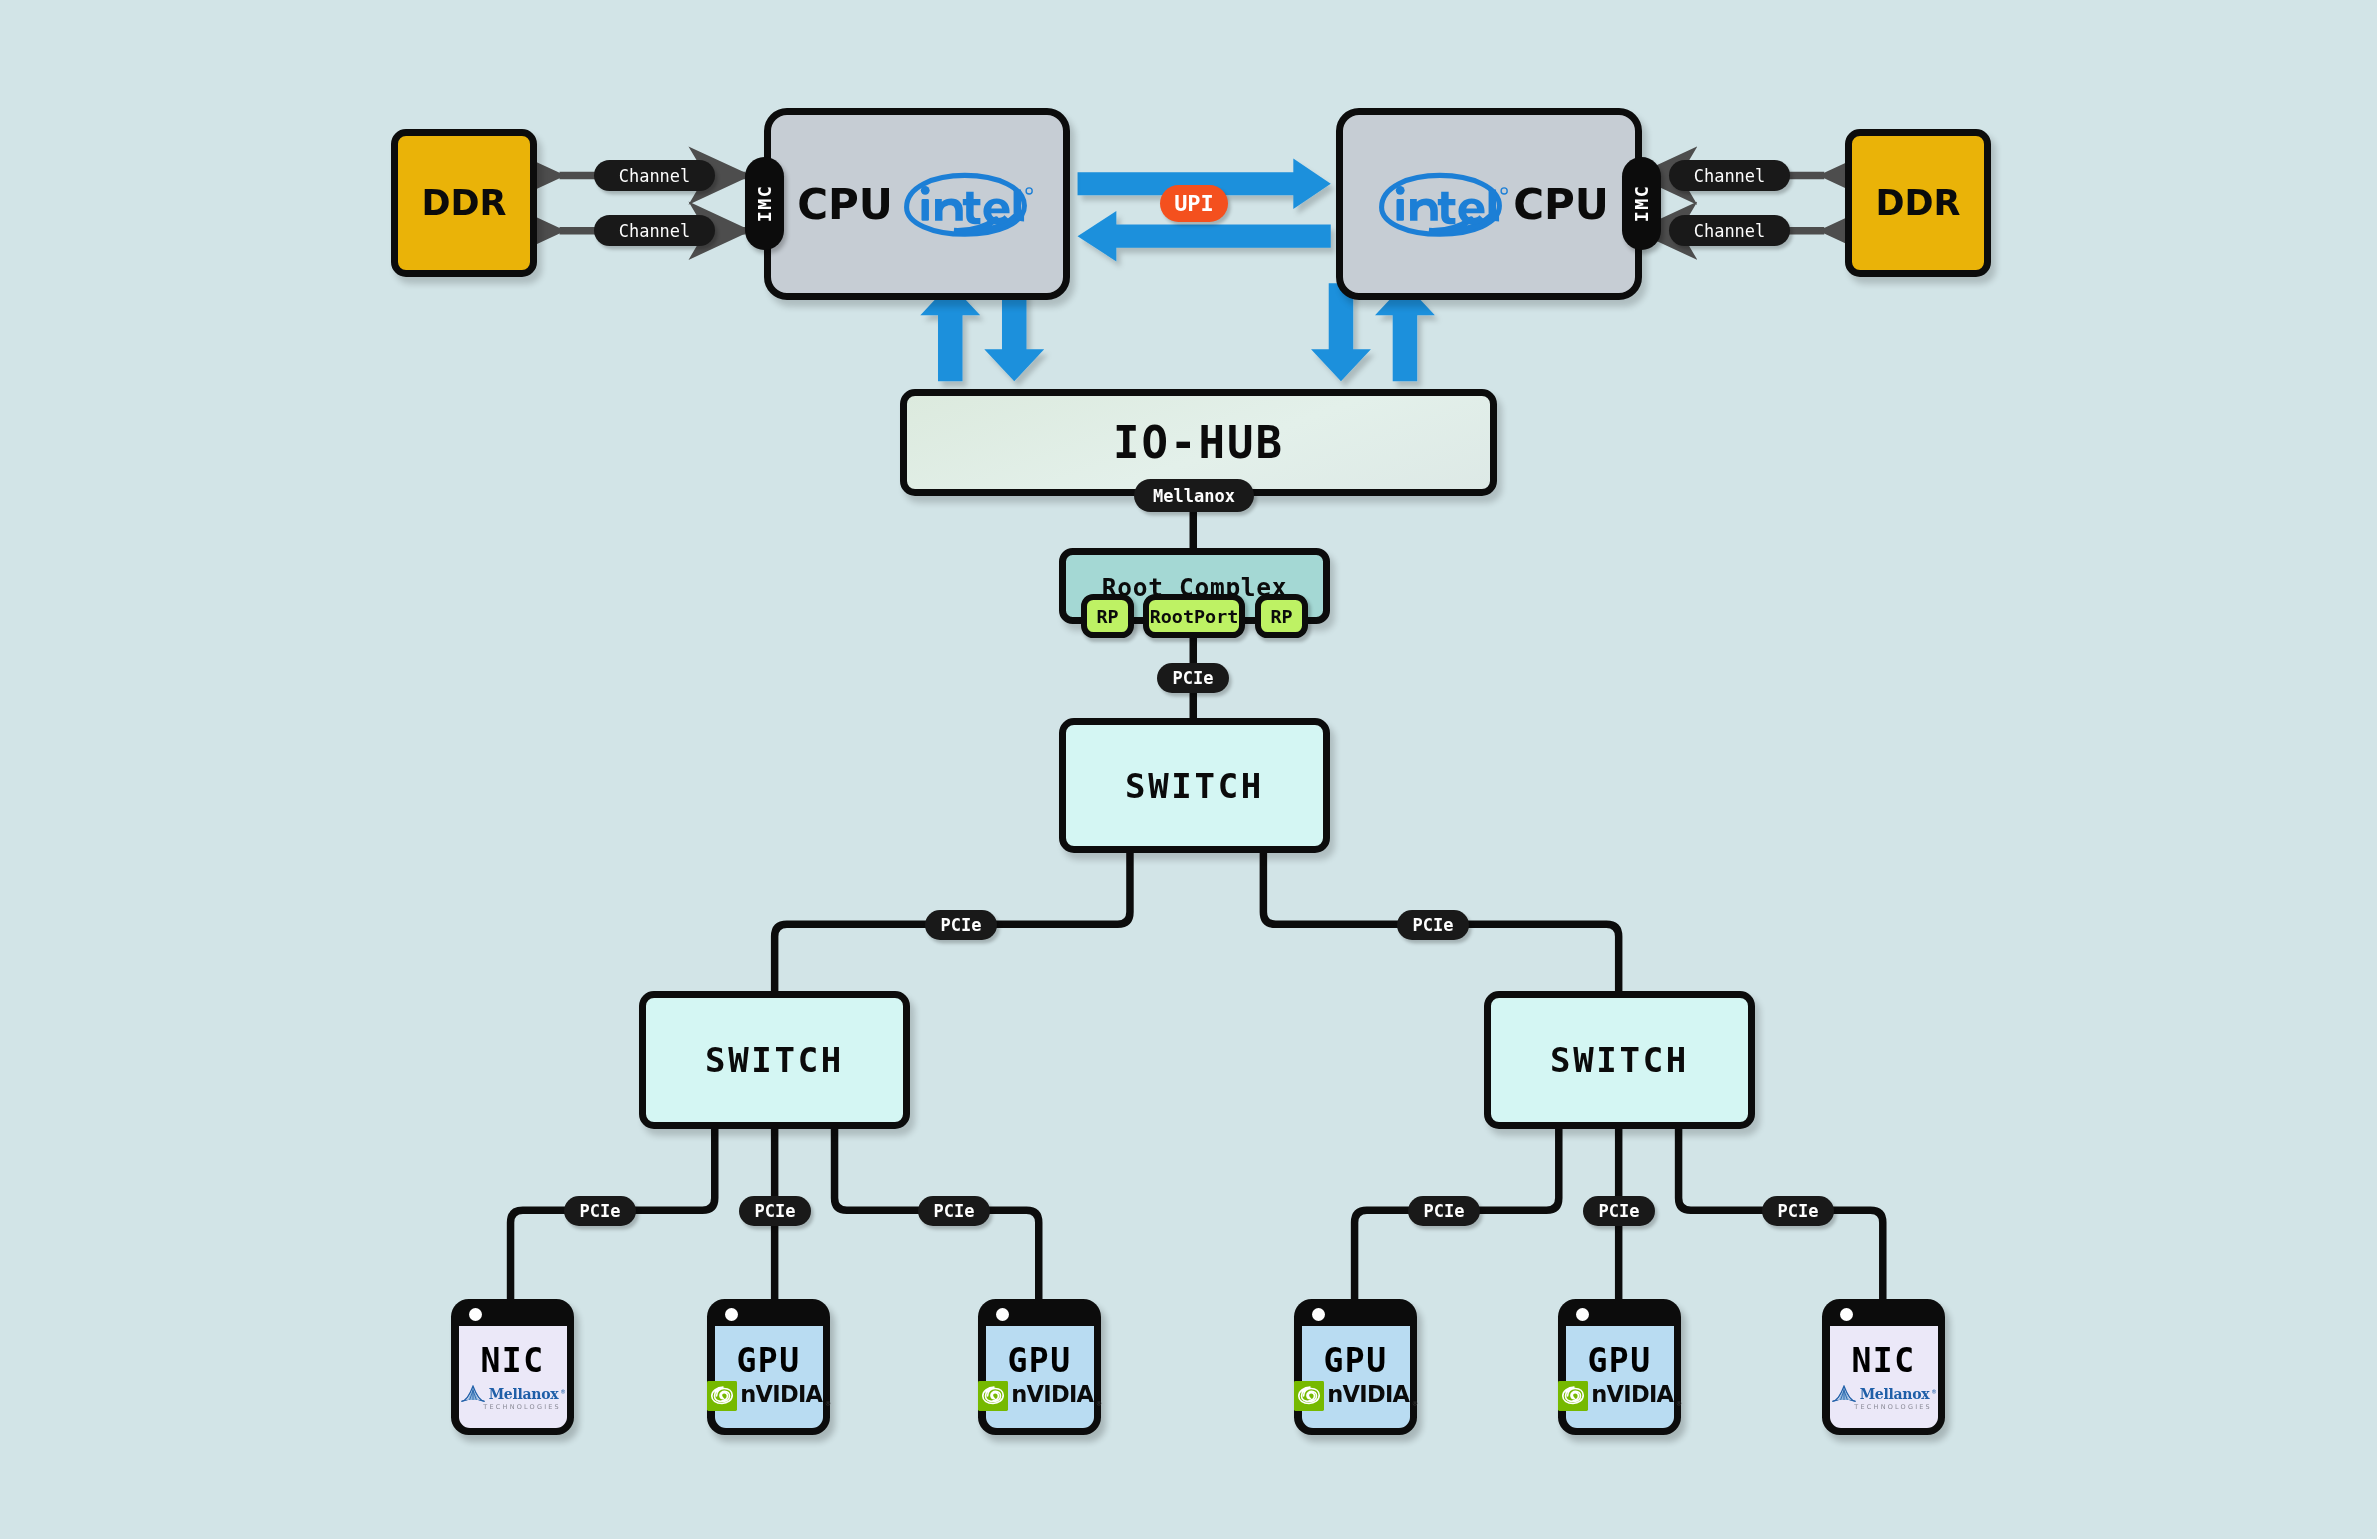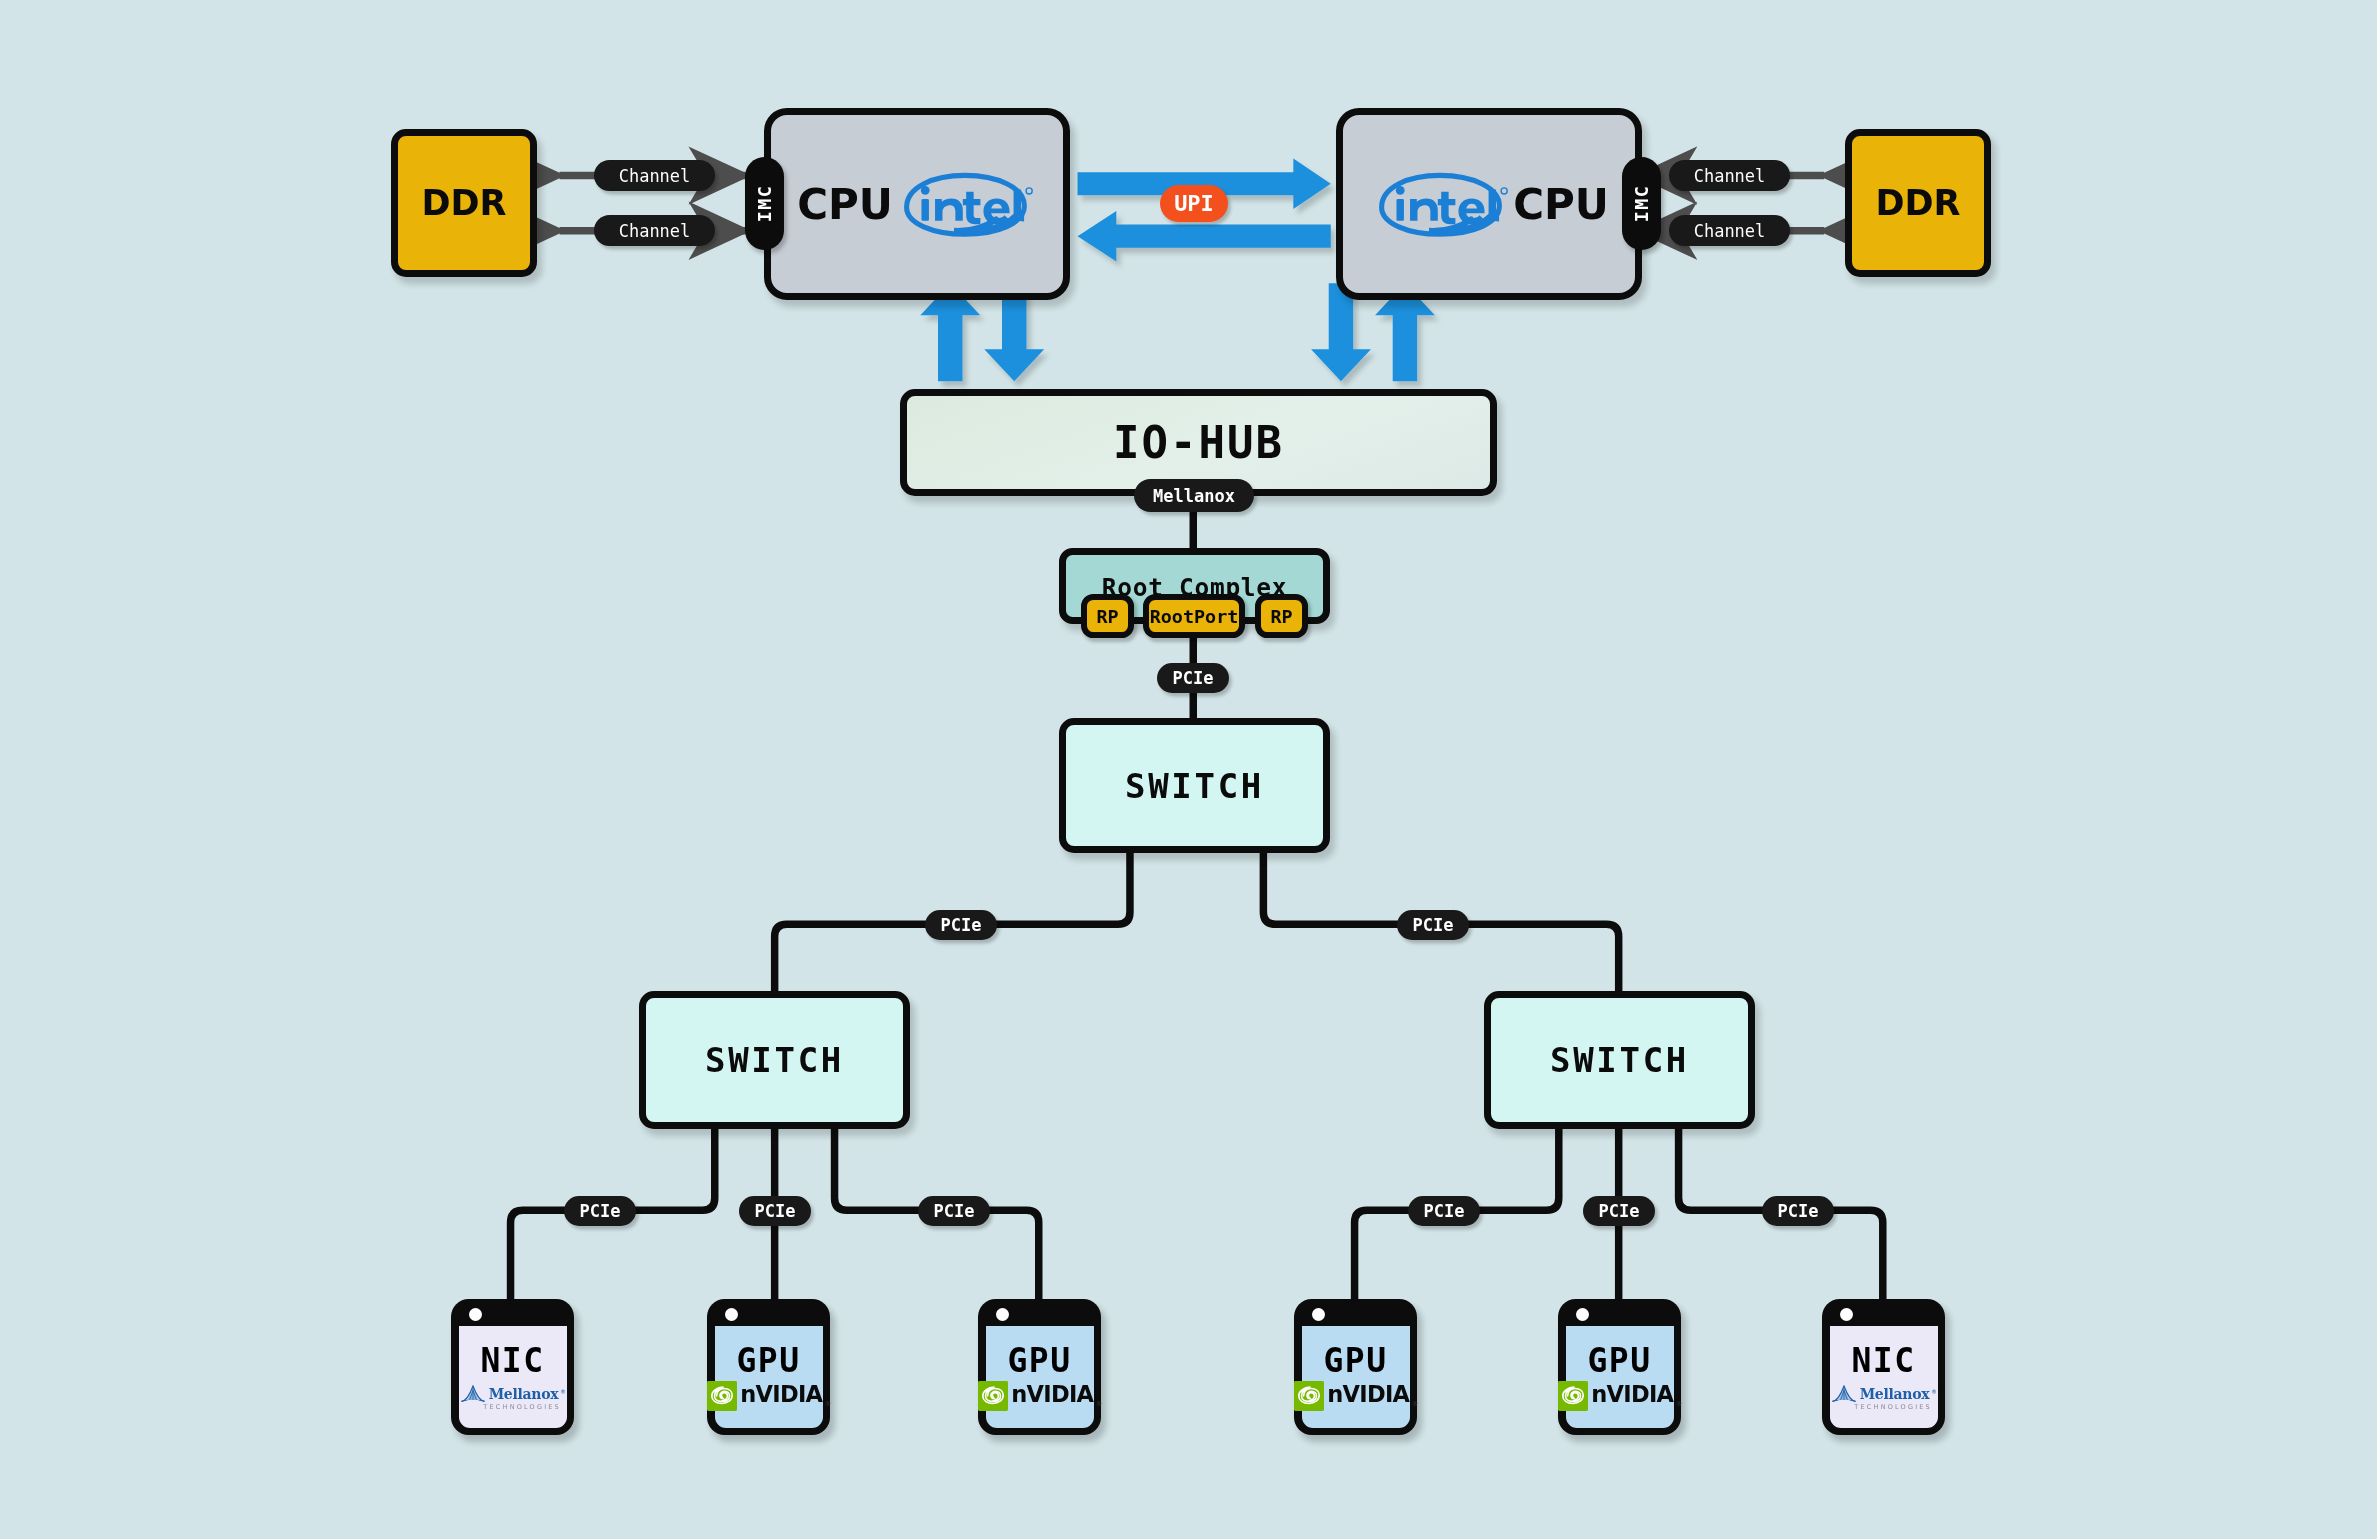--- a/index.html
+++ b/index.html
@@ -33,21 +33,21 @@
   .rootcx .ttl{font-size:24.5px;letter-spacing:0.7px;}
 
   .switch{background:#d4f6f3;border-radius:15px;}
   .switch .ttl{font-size:34px;letter-spacing:2.7px;}
 
   
   .pill{position:absolute;box-sizing:border-box;display:flex;align-items:center;
         justify-content:center;white-space:nowrap;
         box-shadow:2.7px 3.4px 3.4px rgba(0,0,0,.22);}
   .pill.dark{background:#191919;color:#fdfdfd;border-radius:680px;}
-  .pill.orange{background:#eab308;color:#0b0b0b;border:6.1px solid #0c0c0c;border-radius:12.3px;}
+  .pill.orange{background:#bef264;color:#0b0b0b;border:6.1px solid #0c0c0c;border-radius:12.3px;}
   .pill.upi{background:#f4501e;color:#fff;border-radius:680px;}
 
   
   .imc{position:absolute;background:#0c0c0c;color:#fff;border-radius:680px;
        display:flex;align-items:center;justify-content:center;
        box-shadow:2.7px 4.1px 4.1px rgba(0,0,0,.25);}
   .imc span{transform:rotate(-90deg);font-size:18.4px;font-weight:bold;letter-spacing:1.4px;}
 
   
   .dev{position:absolute;box-sizing:border-box;background:#0c0c0c;

